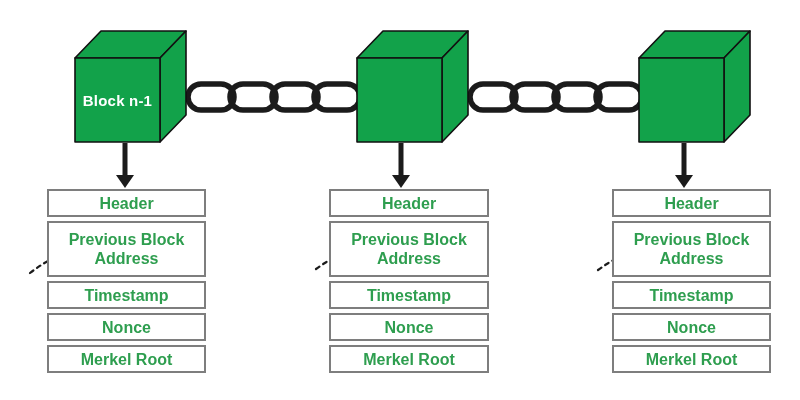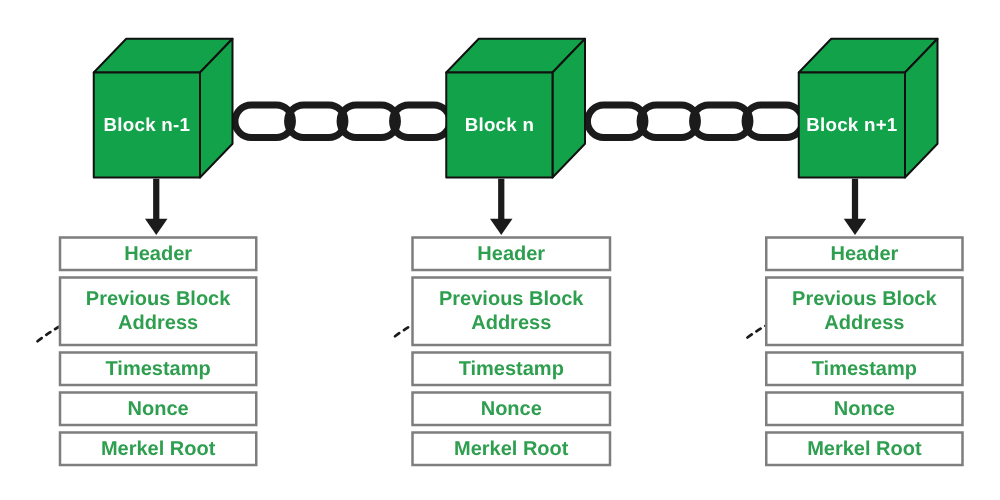--- a/index.html
+++ b/index.html
@@ -85,22 +85,20 @@
       <path class="dashed-arrow" d="M 316 269 Q 342 250 363 249"></path>
       <polygon class="arrow-head" points="374,249 362,245 363,254"></polygon>
     </g>
     <g>
       <path class="dashed-arrow" d="M 598 270 Q 624 251 645 250"></path>
       <polygon class="arrow-head" points="656,250 644,246 645,255"></polygon>
     </g>
   </svg>
 
   <div class="cube-label" style="left:75px;top:58px;width:85px;height:84px;">Block n-1</div>
-  <div class="cube-label" style="left:357px;top:58px;width:85px;height:84px;">Block n</div>
-  <div class="cube-label" style="left:639px;top:58px;width:85px;height:84px;">Block n+1</div>
 
   <div class="stack" style="left:47px;">
     <div class="field f-s">Header</div>
     <div class="field f-l">Previous Block Address</div>
     <div class="field f-s">Timestamp</div>
     <div class="field f-s">Nonce</div>
     <div class="field f-s">Merkel Root</div>
   </div>
 
   <div class="stack" style="left:329px;width:160px;">

